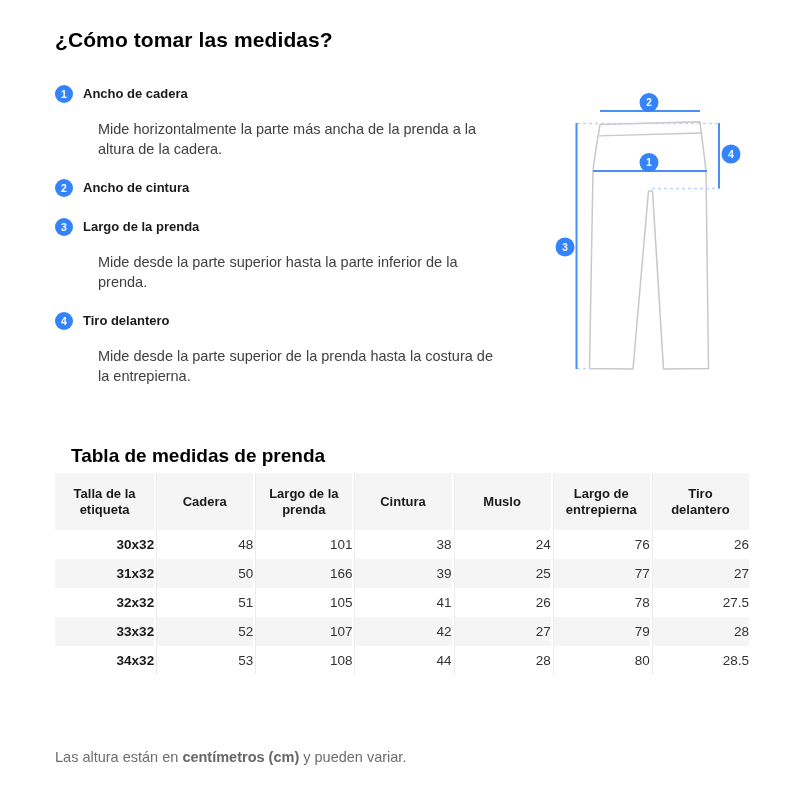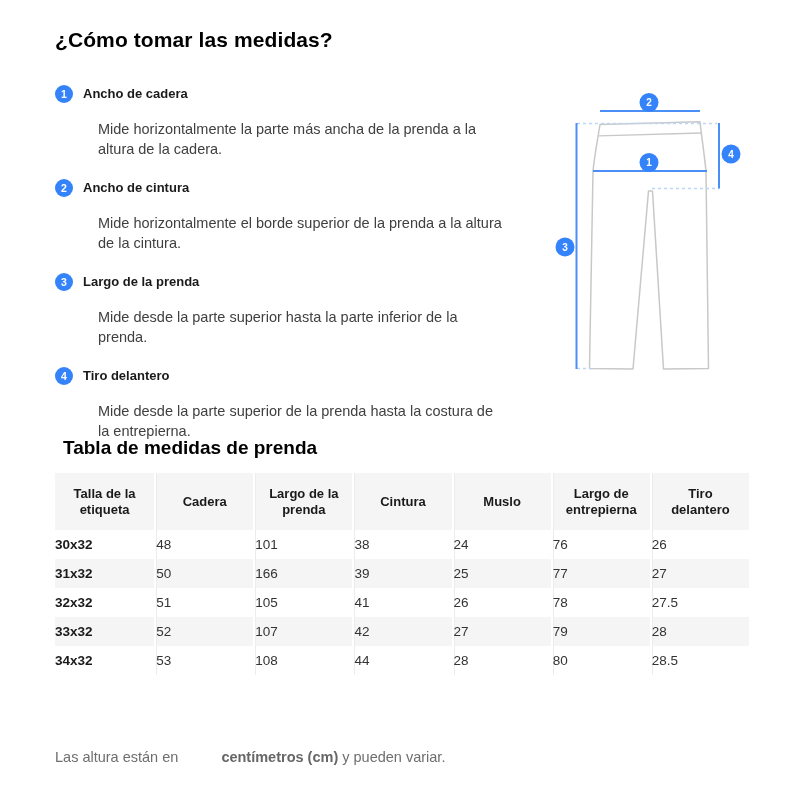--- a/index.html
+++ b/index.html
@@ -10,21 +10,21 @@
     -webkit-font-smoothing:antialiased;
   }
   .page{position:relative;width:800px;height:800px;background:#fff;overflow:hidden;}
 
   
   .main-title{
     position:absolute;left:55px;top:28px;margin:0;
     font-size:21px;font-weight:700;color:#000;letter-spacing:.1px;
   }
   .section-title{
-    position:absolute;left:55px;top:429px;margin:8px;
+    position:absolute;left:55px;top:429px;margin:16px;
     font-size:19px;font-weight:700;color:#000;
   }
 
   
   .instructions{position:absolute;left:55px;top:84px;width:445px;}
   .instruction{position:relative;padding-left:28px;margin-bottom:19px;}
   .num-badge{
     position:absolute;left:0;top:1px;
     width:18px;height:18px;border-radius:50%;
     background:#3483fa;color:#fff;
@@ -45,56 +45,55 @@
     position:absolute;left:55px;top:473px;width:694px;
     border-collapse:separate;border-spacing:0;table-layout:fixed;
   }
   .size-table th{
     height:57px;background:#f5f5f5;
     font-size:13px;font-weight:700;color:#1a1a1a;
     text-align:center;vertical-align:middle;padding:0 8px;line-height:16px;
   }
   .size-table td{
     height:29px;font-size:13.5px;color:#333;
-    text-align:left;vertical-align:middle;padding:0;
+    text-align:right;vertical-align:middle;padding:0;
   }
   .size-table td:first-child{font-weight:700;color:#1a1a1a;}
   .size-table tbody tr:nth-child(even) td{background:#f5f5f5;}
   .size-table th + th,
   .size-table td + td{
     border-left:2px solid #fff;
     box-shadow:inset 1px 0 0 #ececec;
   }
 
   
   .footer-note{
     position:absolute;left:55px;top:749px;margin:0;
     font-size:14.5px;color:#6e6e6e;
   }
-  .footer-note b{font-weight:700;color:#666;margin-left:39px;}
+  .footer-note b{font-weight:700;color:#666;}
 </style>
 </head>
 <body>
 
 <div class="page">
 
   <h1 class="main-title">¿Cómo tomar las medidas?</h1>
 
   <div class="instructions">
 
     <div class="instruction">
       <span class="num-badge">1</span>
       <h3>Ancho de cadera</h3>
       <p>Mide horizontalmente la parte más ancha de la prenda a la altura de la cadera.</p>
     </div>
 
     <div class="instruction">
       <span class="num-badge">2</span>
       <h3>Ancho de cintura</h3>
-      <p>Mide horizontalmente el borde superior de la prenda a la altura de la cintura.</p>
     </div>
 
     <div class="instruction">
       <span class="num-badge">3</span>
       <h3>Largo de la prenda</h3>
       <p>Mide desde la parte superior hasta la parte inferior de la prenda.</p>
     </div>
 
     <div class="instruction">
       <span class="num-badge">4</span>

